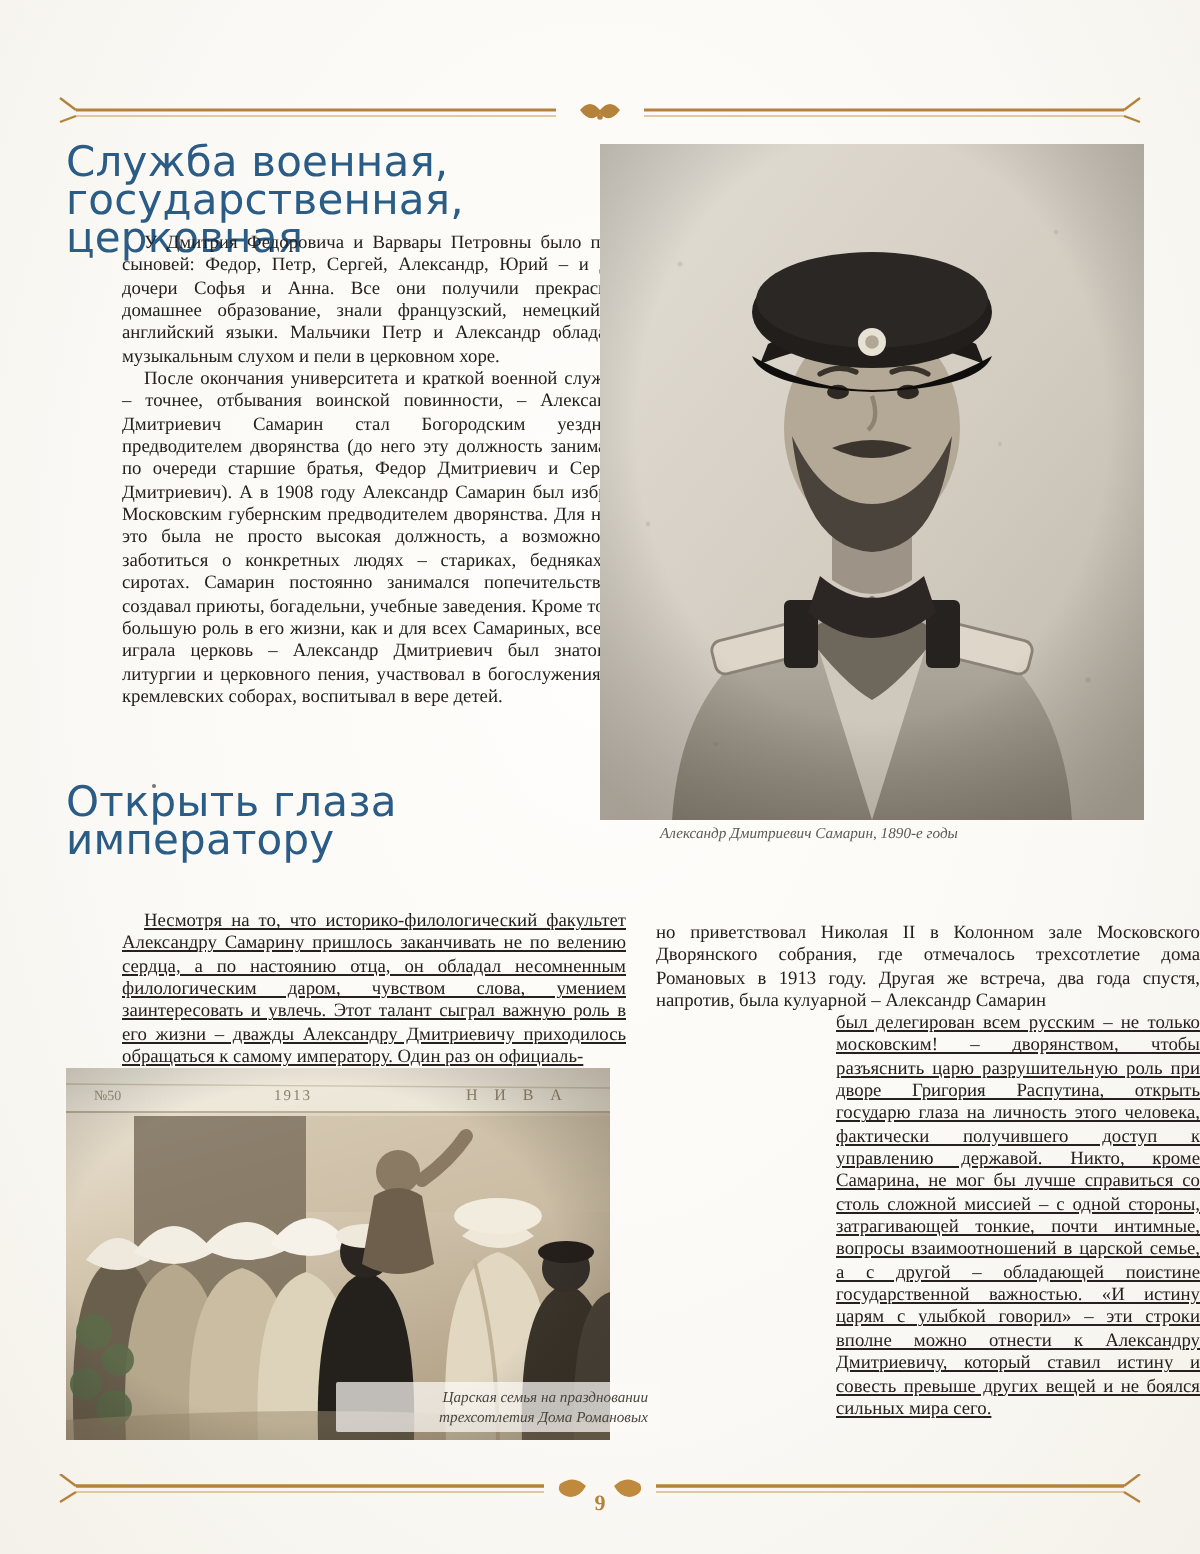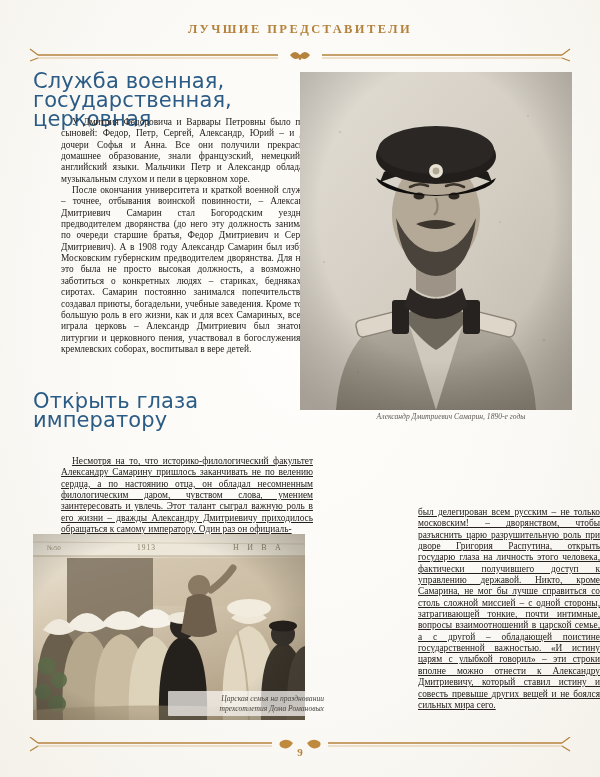--- a/index.html
+++ b/index.html
@@ -68,21 +68,21 @@
     background:linear-gradient(160deg,#e0d7c7 0%,#cfc3ae 50%,#b9ab93 100%);
   }
   .cap{
     position:absolute;
     font-family:"Liberation Serif", serif;
     font-style:italic;
     font-size:7.6px;
     line-height:9.6px;
     color:#5d5954;
   }
-  #cap-portrait{left:330px;top:412px;width:242px;text-align:center;}
+  #cap-portrait{left:330px;top:412px;width:242px;text-align:left;}
   #cap-family{
     left:148px;top:691px;width:150px;text-align:right;
     color:#4a463f;
     background:rgba(252,250,246,.72);
     padding:3px 5px 3px 6px;
     border-radius:1px;
     margin-left:20px;
   }
   
   .rule-bot{position:absolute;bottom:24px;left:28px;width:544px;height:16px;}
@@ -91,21 +91,20 @@
     font-family:"Liberation Serif", serif;
     font-size:11px;color:#b5823c;font-weight:700;
   }
   .dot{position:absolute;left:76px;top:392px;width:2px;height:2px;border-radius:50%;background:#7a736c;}
 </style>
 </head>
 <body>
 
 <div class="page">
 
-  <div class="runhead">ЛУЧШИЕ ПРЕДСТАВИТЕЛИ</div>
 
   <div class="rule-top">
     <svg width="544" height="14" viewBox="0 0 544 14" xmlns="http://www.w3.org/2000/svg">
       <line x1="10" y1="7" x2="250" y2="7" stroke="#b5823c" stroke-width="1.6"></line>
       <line x1="294" y1="7" x2="534" y2="7" stroke="#b5823c" stroke-width="1.6"></line>
       <line x1="10" y1="10" x2="250" y2="10" stroke="#d8b98a" stroke-width="0.8"></line>
       <line x1="294" y1="10" x2="534" y2="10" stroke="#d8b98a" stroke-width="0.8"></line>
       <path d="M10 7 L2 1 M10 10 L2 13" stroke="#b5823c" stroke-width="1.2" fill="none"></path>
       <path d="M534 7 L542 1 M534 10 L542 13" stroke="#b5823c" stroke-width="1.2" fill="none"></path>
       <g fill="#b5823c">
@@ -186,20 +185,23 @@
           <circle cx="228" cy="44" r="1.1"></circle>
         <circle cx="58" cy="300" r="1.2"></circle>
           <circle cx="244" cy="268" r="1.4"></circle>
         <circle cx="200" cy="150" r="1"></circle>
           <circle cx="24" cy="190" r="1.2"></circle>
       </g>
     </svg>
   </div>
   <div class="cap" id="cap-portrait">Александр Дмитриевич Самарин, 1890-е годы</div>
 
+  <div class="body" id="col2a">
+    <p class="noind">но приветствовал Николая II в Колонном зале Московского Дворянского собрания, где отмечалось трехсотлетие дома Романовых в 1913 году. Другая же встреча, два года спустя, напротив, была кулуарной – Александр Самарин</p>
+  </div>
   <div class="body" id="col2b">
     <p class="noind">был делегирован всем русским – не только московским! – дворянством, чтобы разъяснить царю разрушительную роль при дворе Григория Распутина, открыть государю глаза на личность этого человека, фактически получившего доступ к управлению державой. Никто, кроме Самарина, не мог бы лучше справиться со столь сложной миссией – с одной стороны, затрагивающей тонкие, почти интимные, вопросы взаимоотношений в царской семье, а с другой – обладающей поистине государственной важностью. «И истину царям с улыбкой говорил» – эти строки вполне можно отнести к Александру Дмитриевичу, который ставил истину и совесть превыше других вещей и не боялся сильных мира сего.</p>
   </div>
 
   <div class="photo" id="photo-family">
     <svg width="272" height="186" viewBox="0 0 272 186" xmlns="http://www.w3.org/2000/svg">
       <defs>
         <linearGradient id="bgf" x1="0" y1="0" x2="0.4" y2="1">
           <stop offset="0%" stop-color="#efe8da"></stop>
           <stop offset="45%" stop-color="#d6c9b2"></stop>

